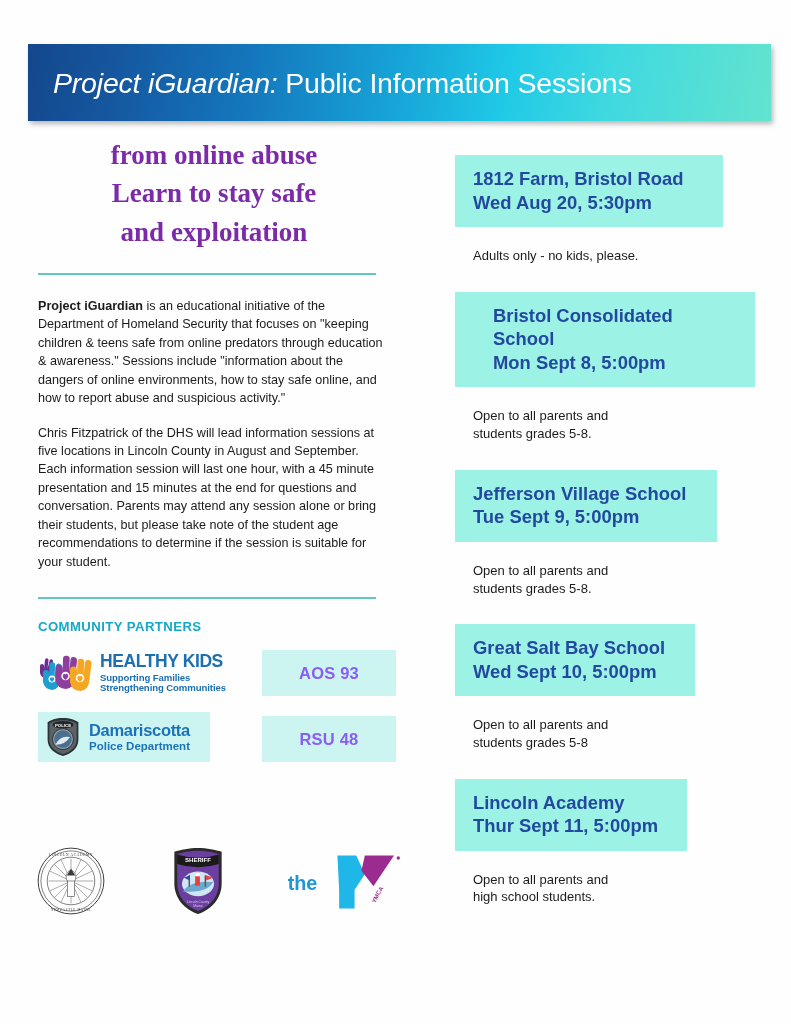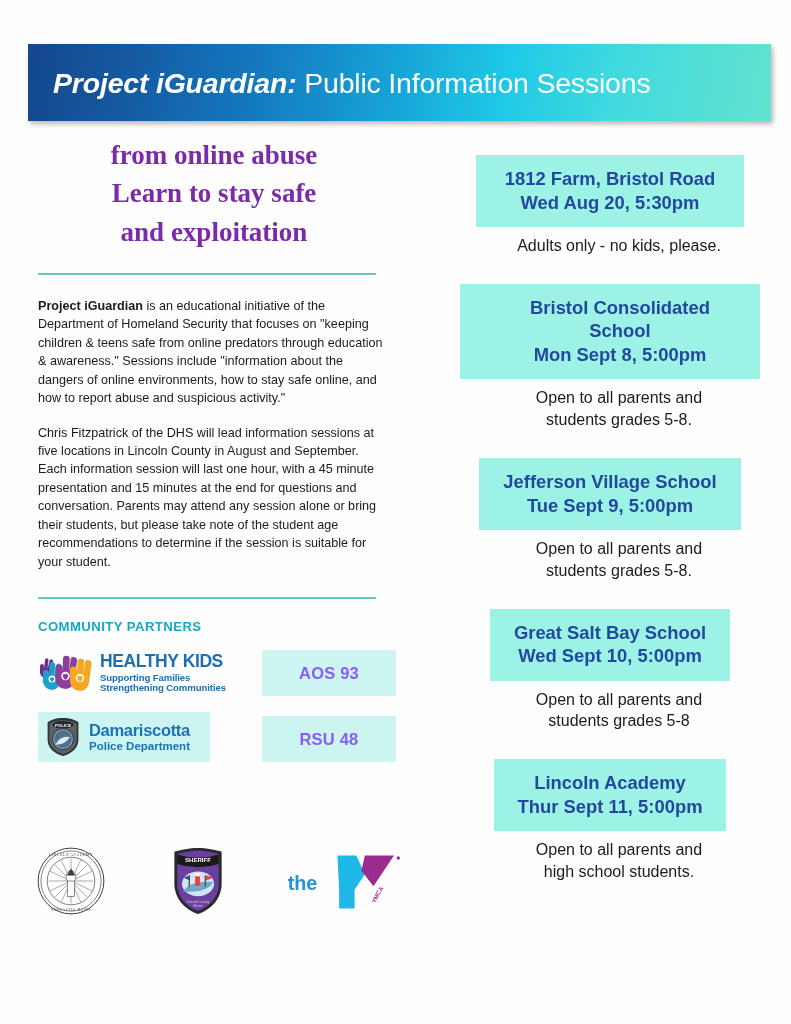--- a/index.html
+++ b/index.html
@@ -43,21 +43,21 @@
     top: 50%;
     transform: translateY(-50%);
     color: #ffffff;
     font-size: 28.5px;
     font-family: "Liberation Sans", sans-serif;
     white-space: nowrap;
     letter-spacing: -0.2px;
   }
   .banner-title .em {
     font-style: italic;
-    font-weight: bold;
+    font-weight: normal;
   }
 
   
   .left-col {
     position: absolute;
     left: 38px;
     top: 136px;
     width: 352px;
   }
   .headline {
@@ -193,37 +193,37 @@
   .logo-sh { position: absolute; left: 133px; top: 0; width: 58px;  height: 70px; }
   .logo-y  { position: absolute; left: 250px; top: 6px; width: 120px; height: 60px; }
 
   
   .right-col {
     position: absolute;
     left: 455px;
     top: 155px;
     width: 310px;
   }
-  .session { position: relative; text-align: center; }
+  .session { position: relative; }
   .session + .session { margin-top: 27px; }
   .session-box {
     background: #9df2e6;
     color: #23499e;
     font-weight: bold;
     font-size: 18.4px;
     line-height: 1.28;
     padding: 12px 18px 13px 18px;
     display: inline-block;
     box-sizing: border-box;
   }
   .session-note {
-    margin-top: 8px;
+    margin-top: 20px;
     margin-left: 18px;
     color: #1b1b1b;
-    font-size: 16px;
+    font-size: 13px;
     line-height: 1.36;
   }
   .s-w1 { width: 268px; }
   .s-w2 { width: 300px; padding-left: 38px; }
   .s-w3 { width: 262px; }
   .s-w4 { width: 240px; }
   .s-w5 { width: 232px; }
 
   
   .footer {

